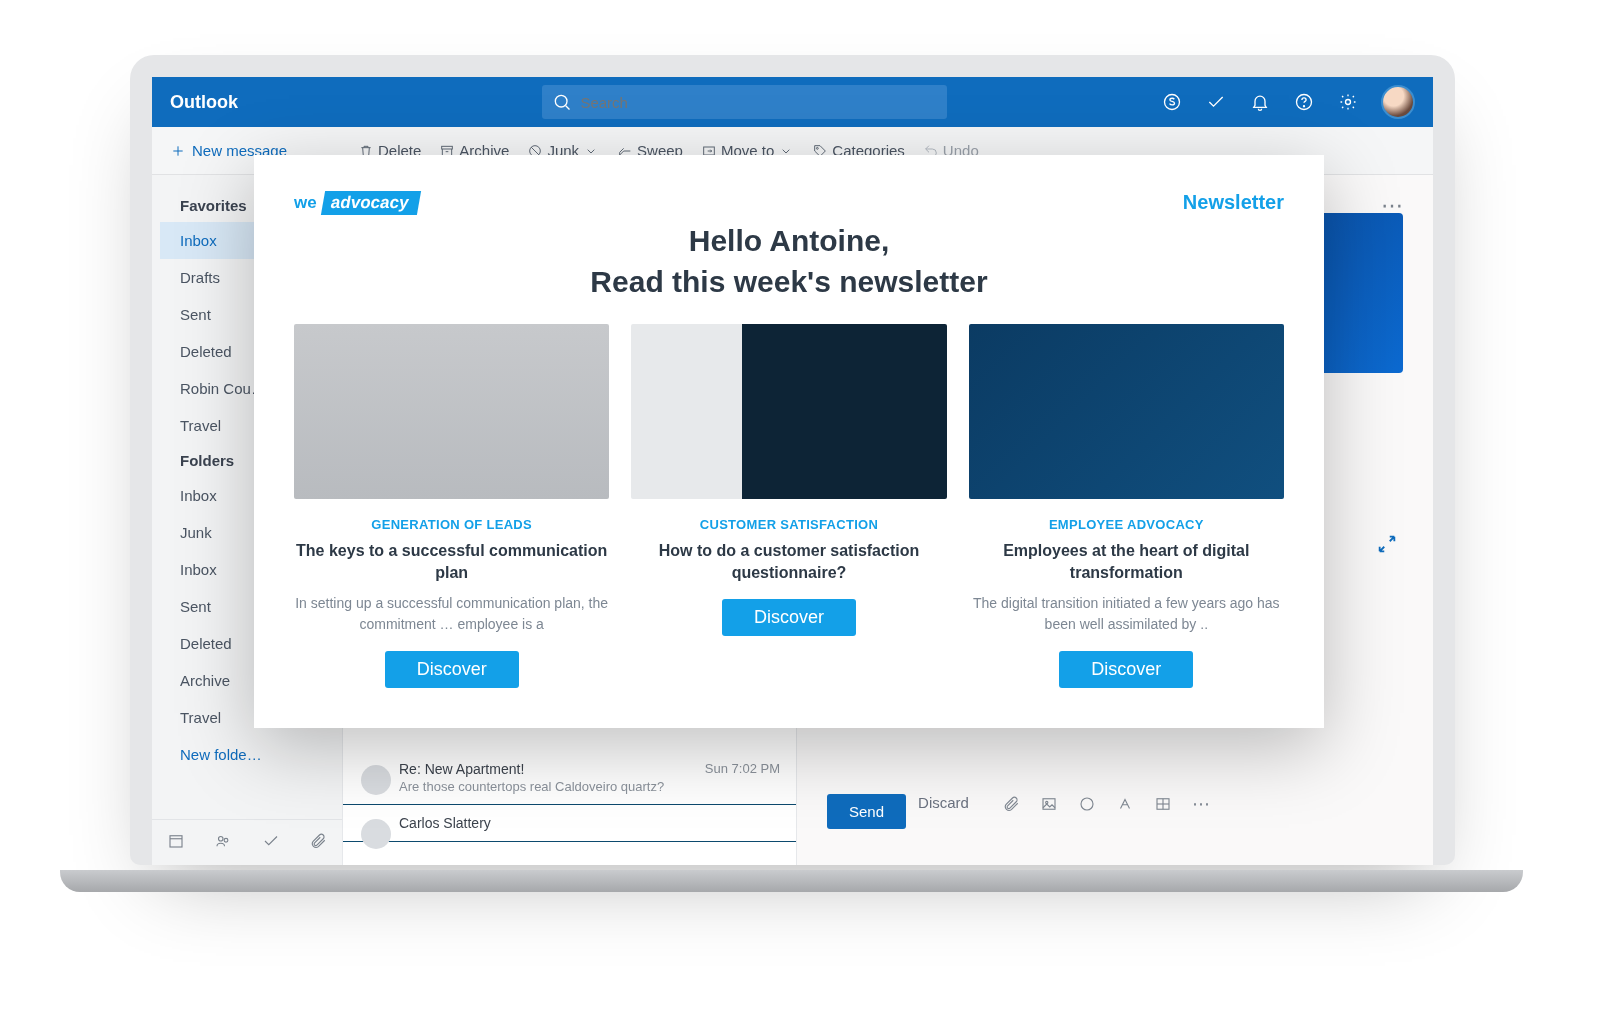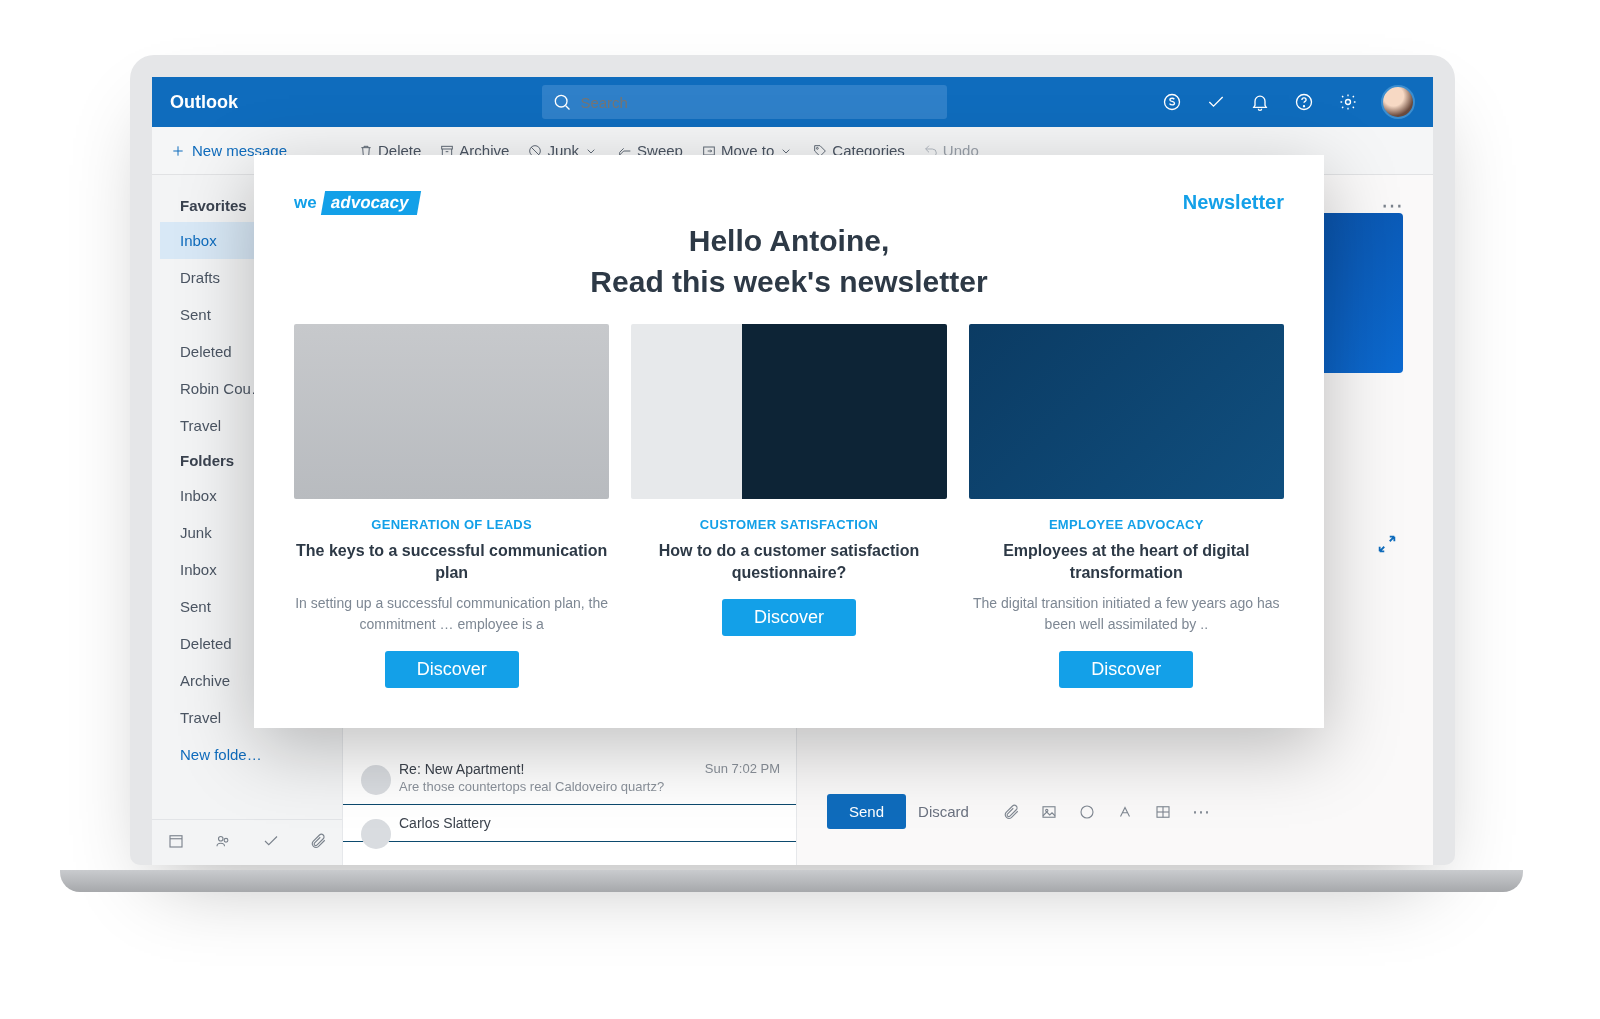--- a/index.html
+++ b/index.html
@@ -152,21 +152,21 @@
     background:#faf9f9;
     padding:18px 30px;
     font-size:14px;
     color:#6b7280;
   }
   .reading .top-right{
     display:flex;justify-content:flex-end;gap:10px;color:#7a828c;font-size:22px;
   }
   .compose{
     position:absolute;bottom:18px;left:0;right:0;
-    display:flex;align-items:center;gap:12px;
+    display:flex;align-items:flex-start;gap:12px;
   }
   .send{
     background:#0f6cbd;color:#fff;border:none;
     padding:9px 22px;border-radius:3px;font-size:15px;cursor:pointer;
   }
   .discard{color:#6b7280;cursor:pointer;font-size:15px;}
   .c-icons{display:flex;gap:18px;margin-left:20px;}
   .c-icons span{width:20px;height:20px;display:flex;align-items:center;justify-content:center;}
   .c-icons svg{width:18px;height:18px;stroke:#808892;fill:none;stroke-width:1.5;}
 

